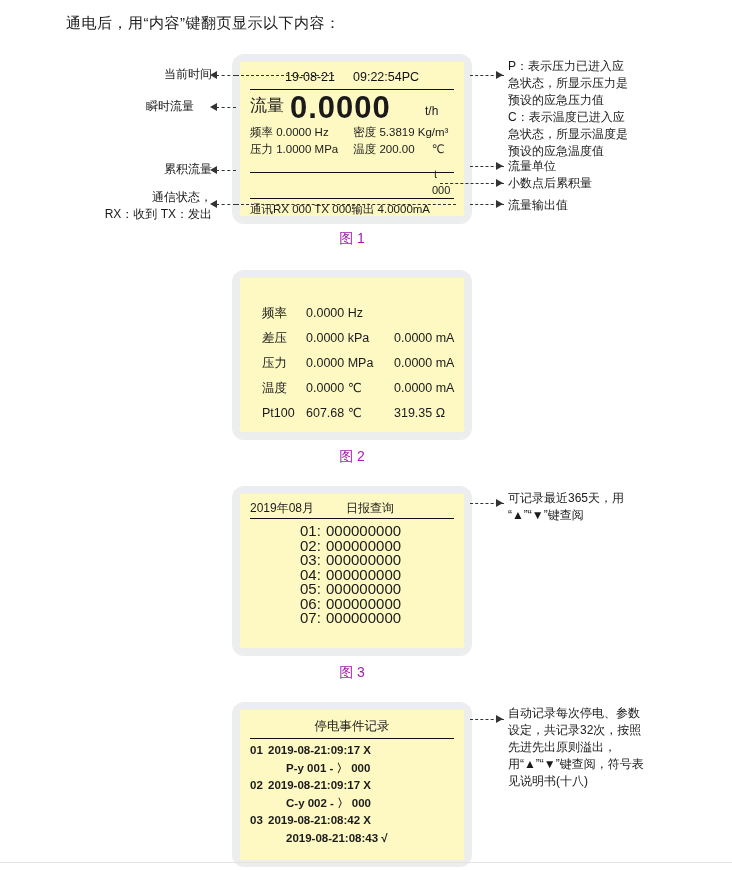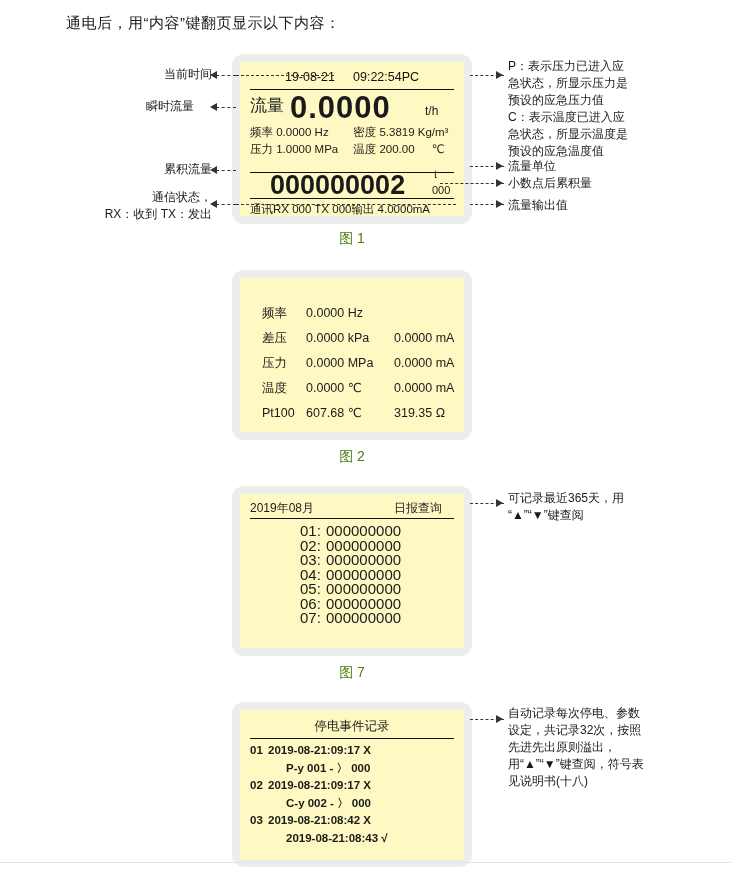--- a/index.html
+++ b/index.html
@@ -25,21 +25,21 @@
     border-radius:12px;
   }
   .screen{
     position:absolute;
     background:#fef9c3;
   }
 
   
   .caption{
     position:absolute;
-    font-size:14px;color:#4d7c0f;
+    font-size:14px;color:#a21caf;
     text-align:center;width:60px;
   }
 
   
   #fig1-device{left:232px;top:54px;width:240px;height:170px;}
   #fig1-screen{left:240px;top:62px;width:224px;height:154px;}
 
   .f1-toprow{
     position:absolute;left:8px;top:8px;width:208px;
     display:flex;justify-content:center;gap:18px;
@@ -70,21 +70,21 @@
   #fig2-screen{left:240px;top:278px;width:224px;height:154px;}
   .f2-table{position:absolute;left:20px;top:22px;font-size:12.5px;line-height:23px;}
   .f2-table td{padding:0 0;vertical-align:top;}
   .f2-name{width:42px;}
   .f2-val{width:86px;}
   .f2-ma{width:62px;}
 
   
   #fig3-device{left:232px;top:486px;width:240px;height:170px;}
   #fig3-screen{left:240px;top:494px;width:224px;height:154px;}
-  .f3-head{position:absolute;left:10px;top:6px;width:204px;font-size:12px;display:flex;gap:48px;}
+  .f3-head{position:absolute;left:10px;top:6px;width:204px;font-size:12px;display:flex;}
   .f3-head .m{width:96px;}
   .f3-hr{position:absolute;left:10px;top:24px;width:204px;height:1px;background:#111;}
   .f3-list{position:absolute;left:60px;top:30px;font-size:15px;line-height:14.5px;}
   .f3-list .idx{display:inline-block;width:26px;}
 
   
   #fig4-device{left:232px;top:702px;width:240px;height:165px;}
   #fig4-screen{left:240px;top:710px;width:224px;height:150px;}
   .f4-title{position:absolute;left:0;top:8px;width:224px;text-align:center;font-size:12.5px;}
   .f4-hr{position:absolute;left:10px;top:28px;width:204px;height:1px;background:#111;}
@@ -153,21 +153,20 @@
         <span>1.0000 MPa</span>
       </span>
       <span class="f1-col-b">
         <span>温度</span>
         <span>200.00</span>
         <span style="margin-left:14px">℃</span>
       </span>
     </div>
 
     <div class="f1-hr" id="f1-hr2"></div>
-    <div class="f1-total">000000002</div>
     <div class="f1-total-dec">000</div>
     <div class="f1-total-unit">t</div>
     <div class="f1-hr" id="f1-hr3"></div>
     <div class="f1-bottom">通讯RX 000  TX 000输出 4.0000mA</div>
   </div>
 
   <div class="ann left" style="left:128px;top:66px;width:84px;">当前时间</div>
   <div class="dash" style="left:216px;top:75px;width:20px;"></div>
   <div class="arrow-l" style="left:210px;top:71px;"></div>
   <div class="dash" style="left:236px;top:75px;width:98px;"></div>
@@ -255,21 +254,21 @@
       <div><span class="idx">06:</span><span>000000000</span></div>
       <div><span class="idx">07:</span><span>000000000</span></div>
     </div>
   </div>
 
   <div class="dash" style="left:470px;top:503px;width:34px;"></div>
   <div class="arrow-r" style="left:496px;top:499px;"></div>
   <div class="ann right" style="left:508px;top:490px;width:130px;white-space:pre-line;">可记录最近365天，用
 “▲”“▼”键查阅</div>
 
-  <div class="caption" style="left:322px;top:664px;">图 7</div>
+  <div class="caption" style="left:322px;top:664px;">图 3</div>
 
   <div class="device" id="fig4-device"></div>
   <div class="screen" id="fig4-screen">
     <div class="f4-title">停电事件记录</div>
     <div class="f4-hr"></div>
     <div class="f4-list">
       <div><span class="no">01</span><span>2019-08-21:09:17 X</span></div>
       <div><span class="no"></span><span class="ind"></span><span>P-y  001 - 〉  000</span></div>
       <div><span class="no">02</span><span>2019-08-21:09:17 X</span></div>
       <div><span class="no"></span><span class="ind"></span><span>C-y  002 - 〉  000</span></div>

